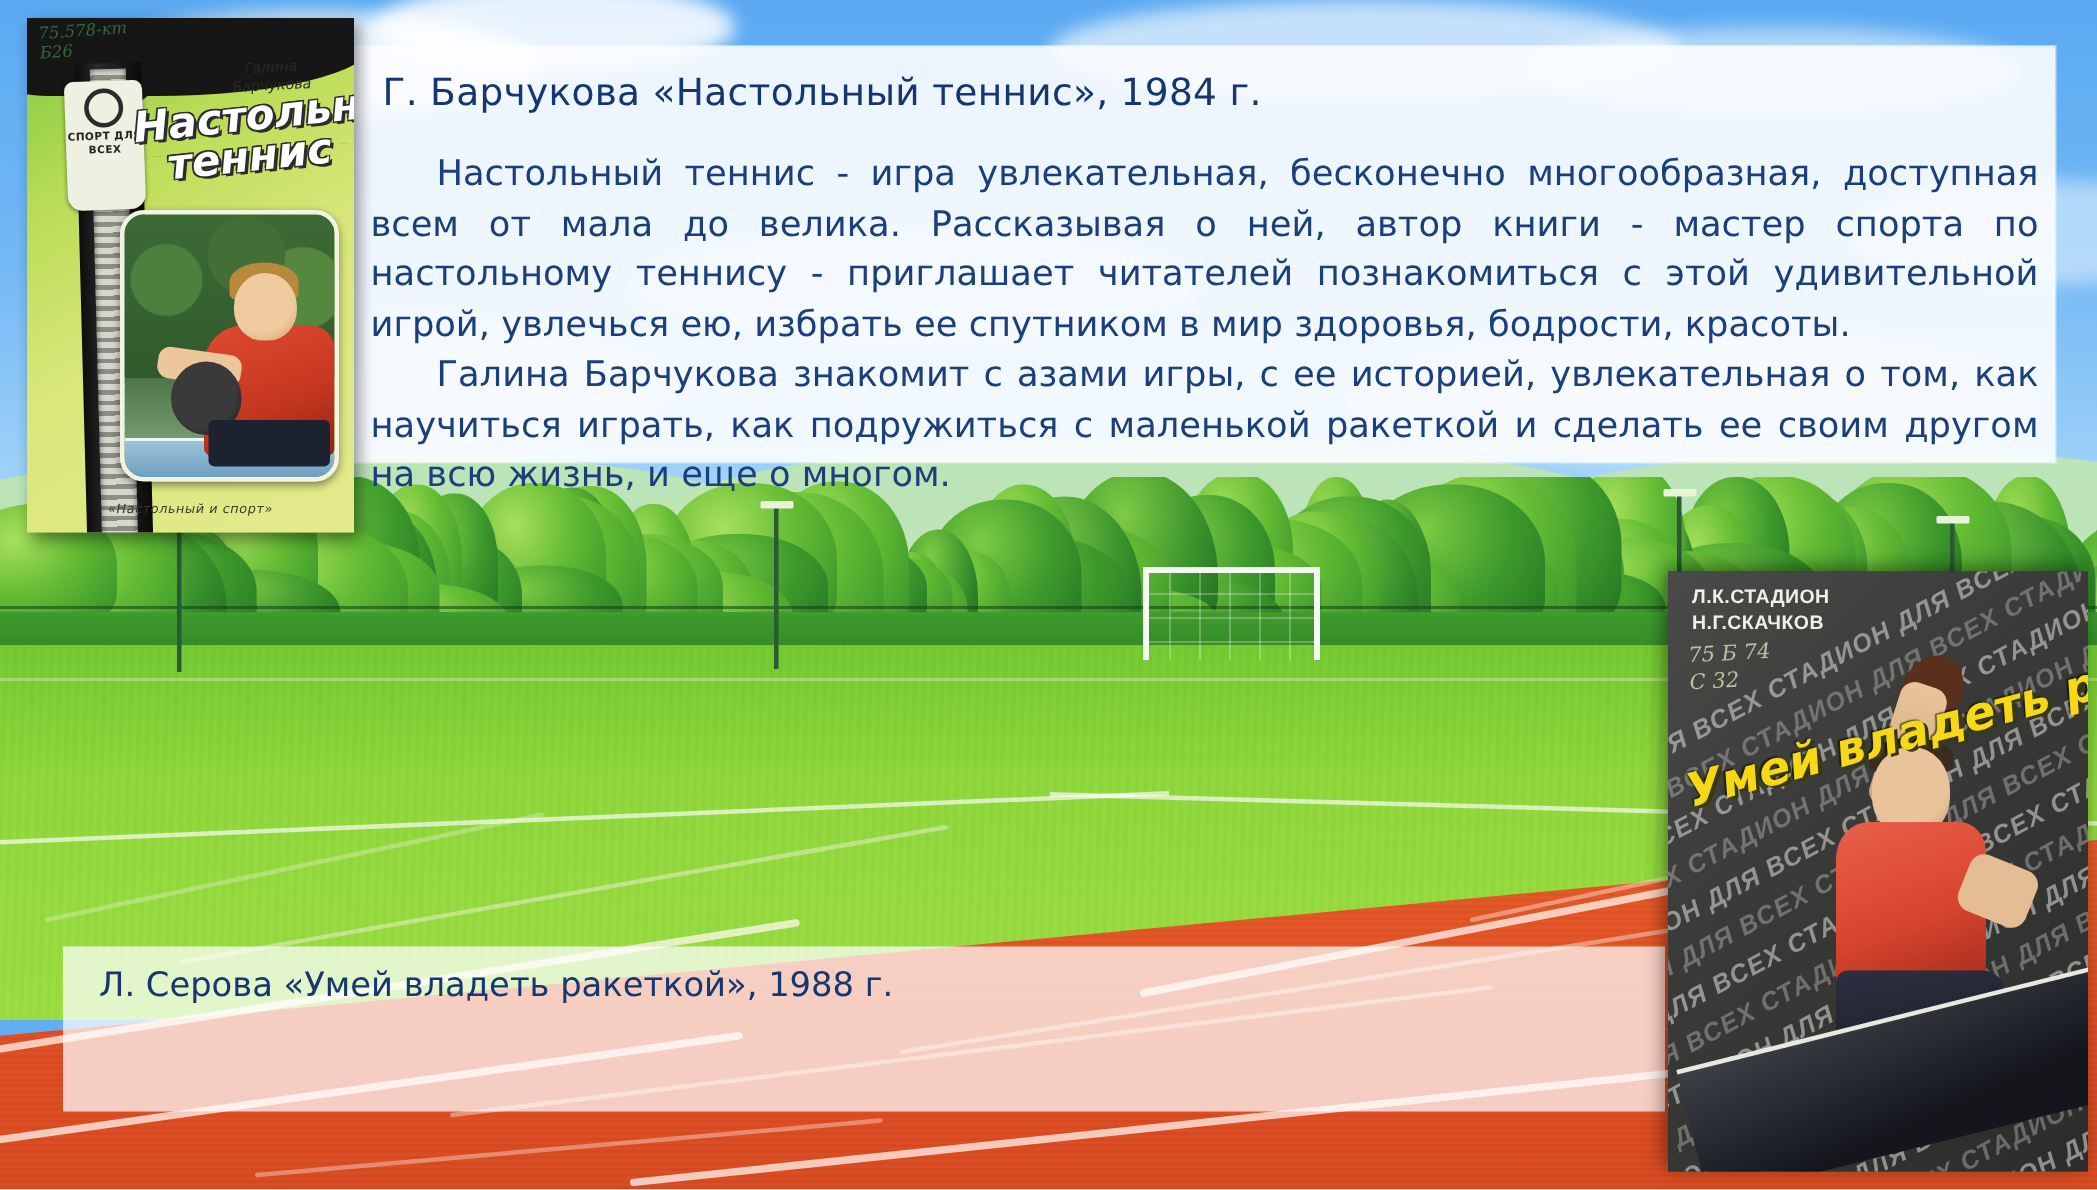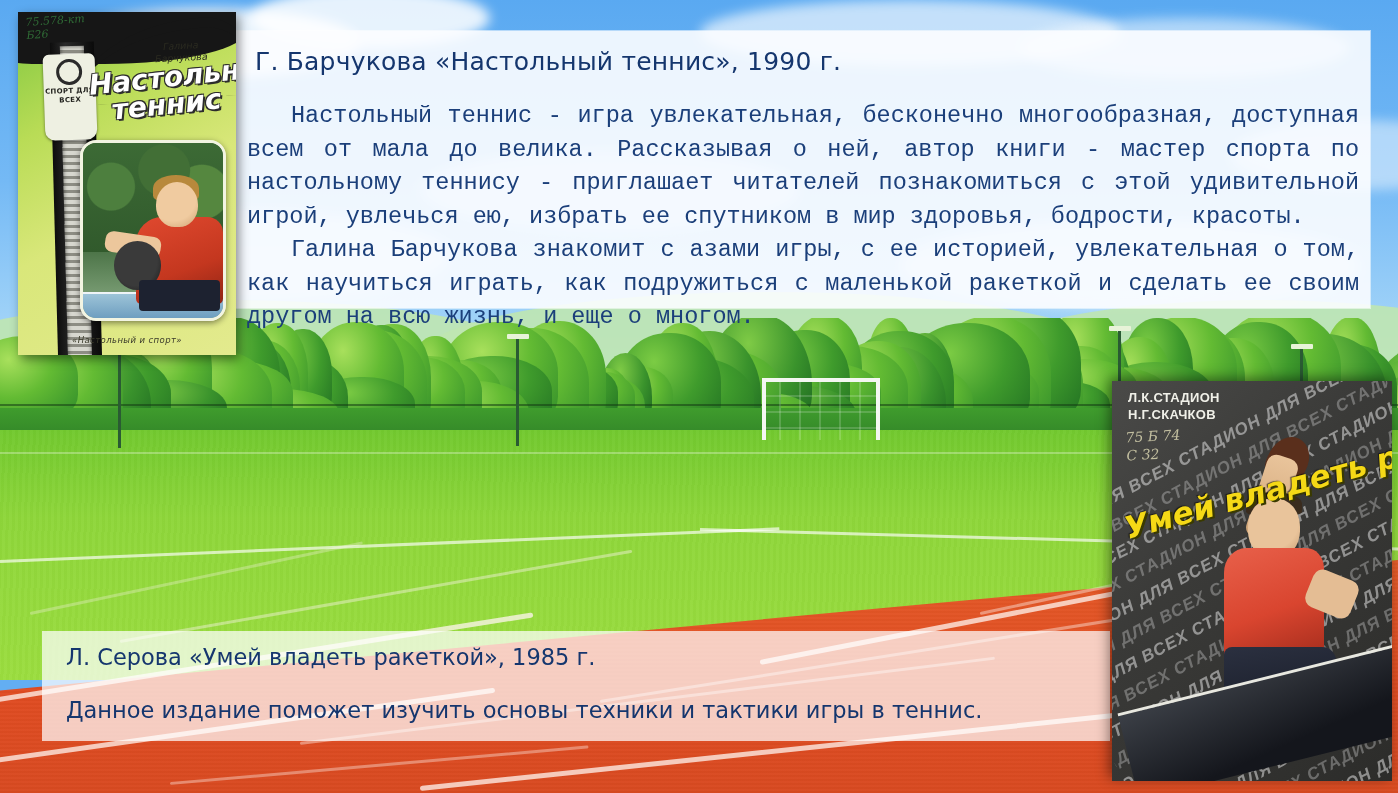--- a/index.html
+++ b/index.html
@@ -166,21 +166,20 @@
     width: 1112px;
     font-size: 23.5px;
     line-height: 33.5px;
     color: #1b3f7a;
     text-align: justify;
     text-justify: inter-word;
   }
   .tb-body p {
     margin: 0;
     text-indent: 44px;
-    font-family: Liberation Mono, monospace;
   }
   .tb-body p:last-child { text-indent: 44px; }
 
   
   .textbox-bottom {
     position: absolute;
     left: 42px; top: 631px;
     width: 1068px; height: 110px;
     background: rgba(255,255,255,0.72);
   }
@@ -699,30 +698,29 @@
   <div class="lane thin" style="left:120px;top:640px;width:520px;transform:rotate(-10deg);"></div>
   <div class="lane thin" style="left:300px;top:742px;width:700px;transform:rotate(-7deg);"></div>
   <div class="lane" style="left:420px;top:786px;width:760px;transform:rotate(-6deg);"></div>
   <div class="lane thin" style="left:600px;top:700px;width:700px;transform:rotate(-9deg);"></div>
   <div class="lane" style="left:760px;top:660px;width:640px;transform:rotate(-11deg);"></div>
   <div class="lane thin" style="left:980px;top:612px;width:420px;transform:rotate(-12deg);"></div>
   <div class="lane thin" style="left:30px;top:612px;width:340px;transform:rotate(-12deg);opacity:.4;"></div>
   <div class="lane thin" style="left:170px;top:782px;width:420px;transform:rotate(-5deg);opacity:.5;"></div>
 
   <div class="textbox-top">
-    <div class="tb-title">Г. Барчукова «Настольный теннис», 1990 г.</div>
+    <div class="tb-title">Г. Барчукова «Настольный теннис», 1984 г.</div>
     <div class="tb-body">
       <p>Настольный теннис - игра увлекательная, бесконечно многообразная, доступная всем от мала до велика. Рассказывая о ней, автор книги - мастер спорта по настольному теннису - приглашает читателей познакомиться с этой удивительной игрой, увлечься ею, избрать ее спутником в мир здоровья, бодрости, красоты.</p>
       <p>Галина Барчукова знакомит с азами игры, с ее историей, увлекательная о том, как научиться играть, как подружиться с маленькой ракеткой и сделать ее своим другом на всю жизнь, и еще о многом.</p>
     </div>
   </div>
 
   <div class="textbox-bottom">
-    <div class="cb-title">Л. Серова «Умей владеть ракеткой», 1985 г.</div>
-    <div class="cb-sub">Данное издание поможет изучить основы техники и тактики игры в теннис.</div>
+    <div class="cb-title">Л. Серова «Умей владеть ракеткой», 1988 г.</div>
   </div>
 
   <div class="book1">
     <div class="b1-bg"></div>
     <div class="b1-black"></div>
     <div class="b1-curve"></div>
     <div class="b1-spine"></div>
     <div class="b1-zip"></div>
 
     <div class="b1-badge">

